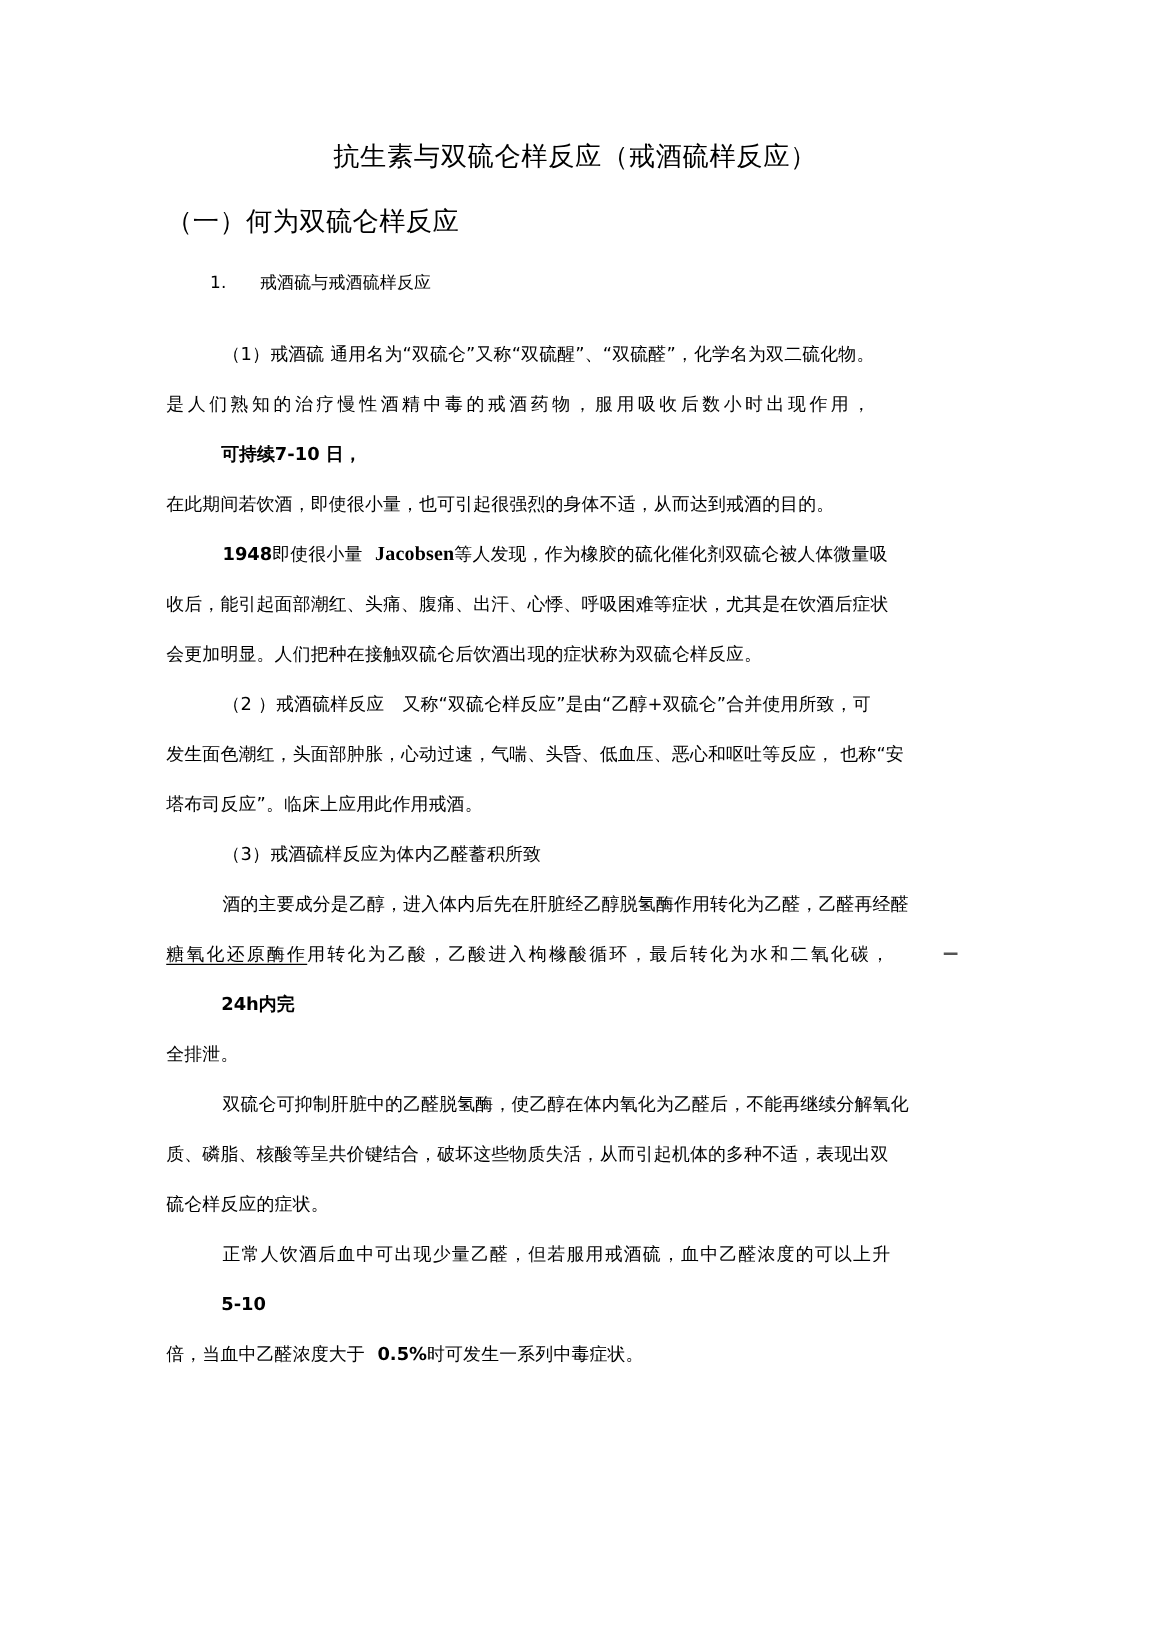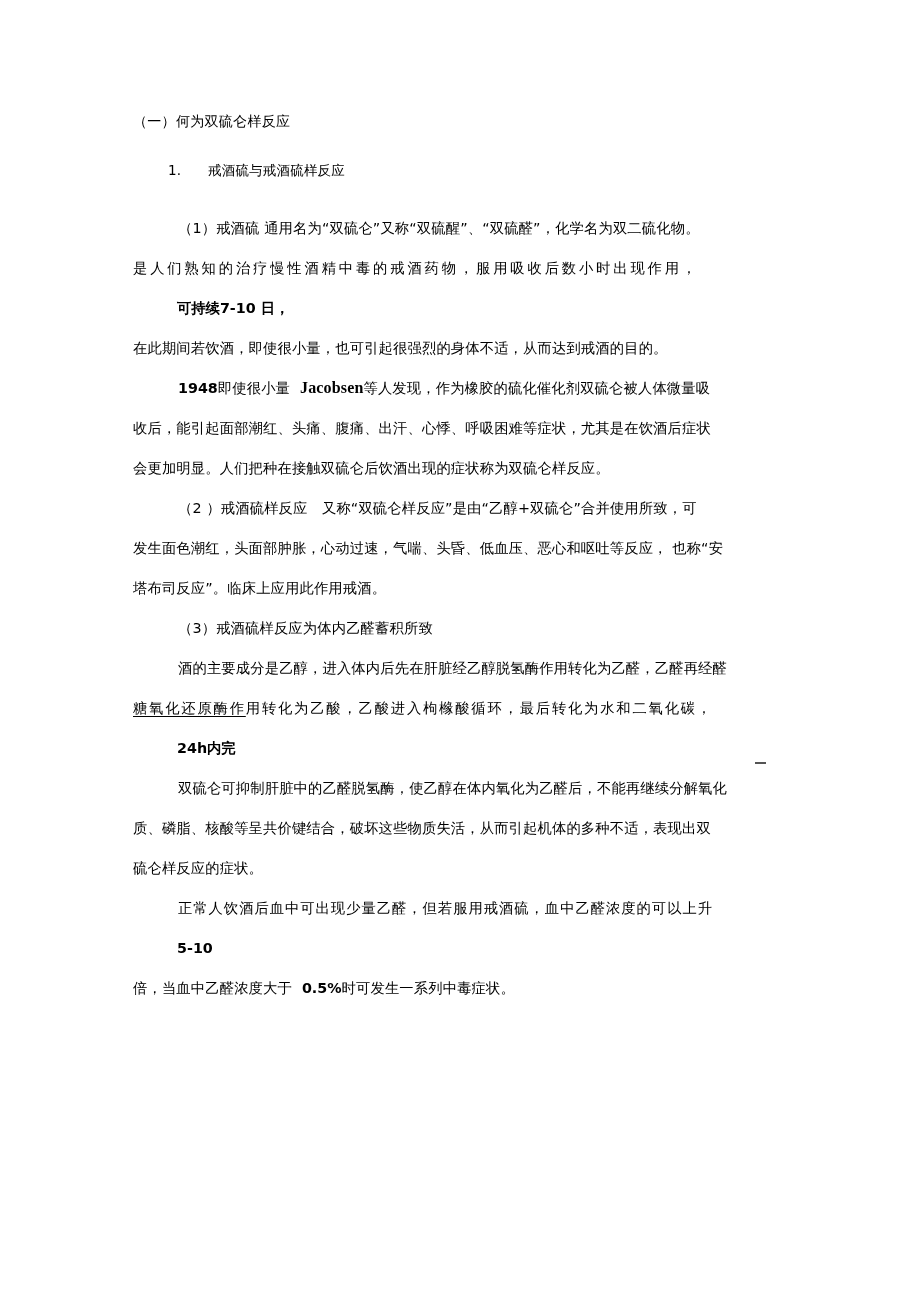--- a/index.html
+++ b/index.html
@@ -38,21 +38,21 @@
     line-height: 34px;
     text-align: center;
     letter-spacing: 0.5px;
     margin: 0 0 22px 0;
     font-weight: normal;
     white-space: nowrap;
   }
 
   
   .section-heading {
-    font-size: 14px;
+    font-size: 21px;
     line-height: 26px;
     margin: 0 0 24px 0;
     letter-spacing: 0.3px;
   }
 
   
   .numbered-item {
     font-size: 13.5px;
     line-height: 24px;
     margin: 0 0 26px 0;
@@ -109,20 +109,21 @@
   
   .blk { position: relative; }
 </style>
 </head>
 <body>
 
 <div class="page">
 
   <div class="content">
 
+    <h1 class="doc-title">抗生素与双硫仑样反应（戒酒硫样反应）</h1>
 
     <div class="section-heading">（一）何为双硫仑样反应</div>
 
     <div class="numbered-item">
       <span class="num">1.</span><span>戒酒硫与戒酒硫样反应</span>
     </div>
 
     <p class="para indent">
       <span>（1）戒酒硫 通用名为“双硫仑”又称“双硫醒”、“双硫醛”，化学名为双二硫化物。</span>
     </p>
@@ -157,20 +158,23 @@
       <span>（3）戒酒硫样反应为体内乙醛蓄积所致</span>
     </p>
 
     <div class="blk">
       <p class="para indent">
         <span>酒的主要成分是乙醇，进入体内后先在肝脏经乙醇脱氢酶作用转化为乙醛，乙醛再经醛</span>
       </p>
       <p class="para">
         <span class="u">糖氧化还原酶作</span><span>用转化为乙酸，乙酸进入枸橼酸循环，最后转化为水和二氧化碳，</span><span class="spacer-md"></span><span class="mono-num nowrap">24h内完</span>
       </p>
+      <p class="para">
+        <span>全排泄。</span>
+      </p>
     </div>
 
     <p class="para indent">
       <span>双硫仑可抑制肝脏中的乙醛脱氢酶，使乙醇在体内氧化为乙醛后，不能再继续分解氧化</span>
     </p>
     <p class="para">
       <span>质、磷脂、核酸等呈共价键结合，破坏这些物质失活，从而引起机体的多种不适，表现出双</span>
     </p>
     <p class="para">
       <span>硫仑样反应的症状。</span>

